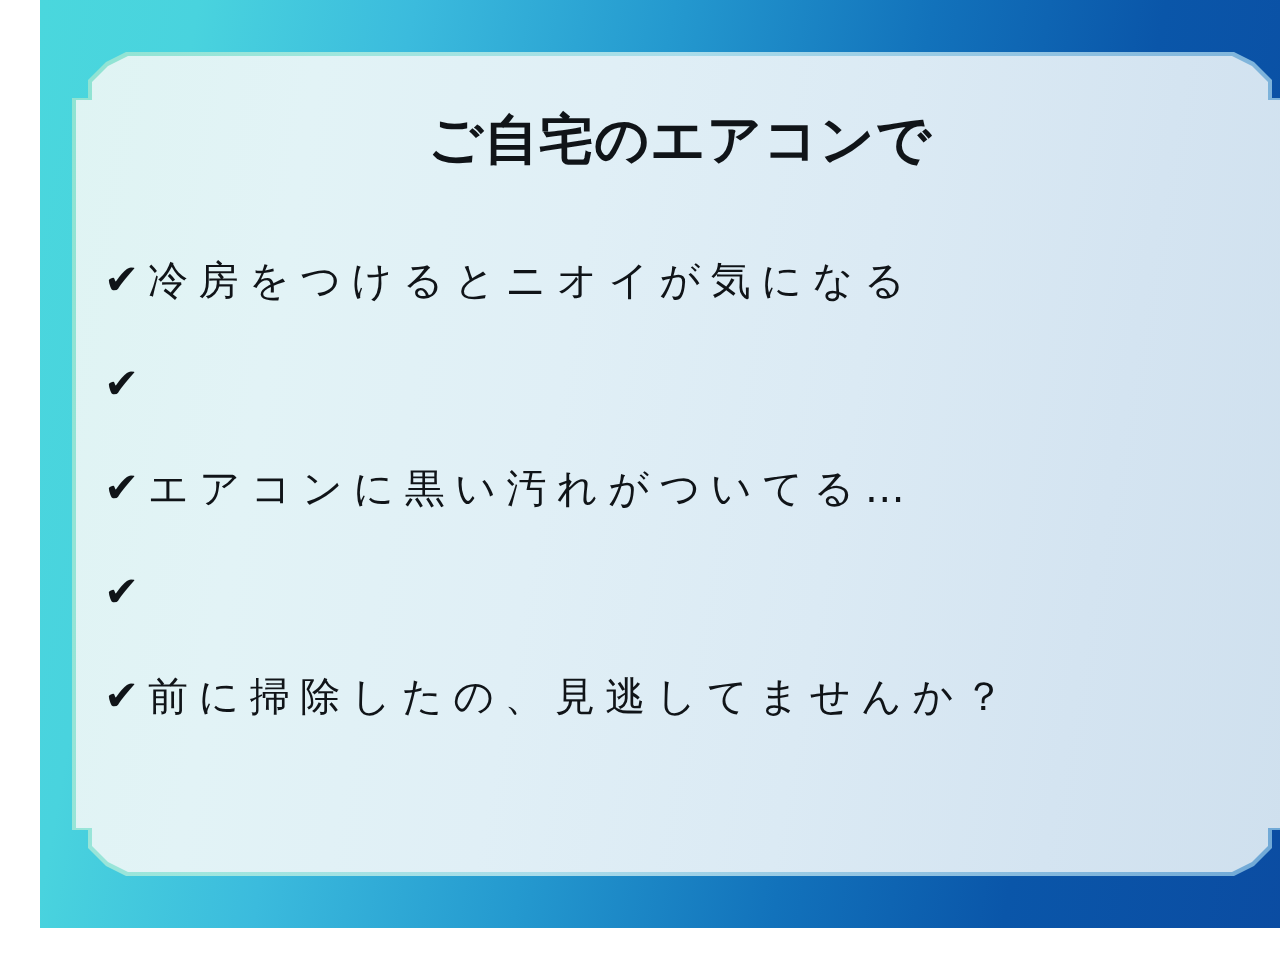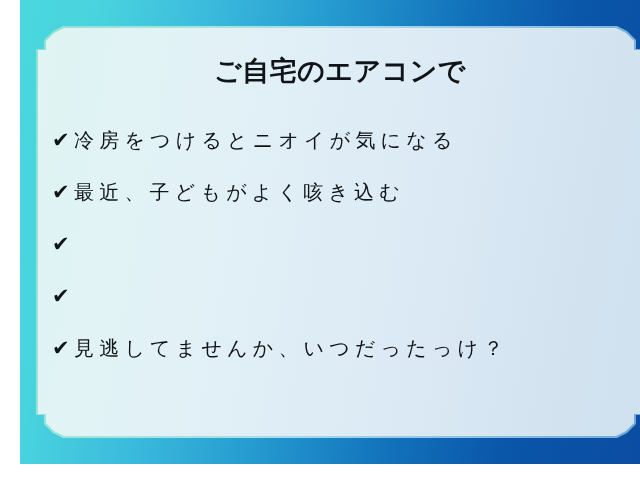--- a/index.html
+++ b/index.html
@@ -173,28 +173,28 @@
       <div class="headline-line">ご自宅のエアコンで</div>
     </div>
 
     <ul id="symptom-list">
       <li class="symptom-item">
         <span class="check-icon">✔</span>
         <span class="symptom-text">冷房をつけるとニオイが気になる</span>
       </li>
       <li class="symptom-item">
         <span class="check-icon">✔</span>
-        <span class="symptom-text">最近、子どもがよく咳き込む</span>
-      </li>
-      <li class="symptom-item">
-        <span class="check-icon">✔</span>
-      </li>
-      <li class="symptom-item">
-        <span class="check-icon">✔</span>
-      </li>
-      <li class="symptom-item">
-        <span class="check-icon">✔</span>
-        <span class="symptom-text">見逃してませんか、いつだったっけ？</span>
+      </li>
+      <li class="symptom-item">
+        <span class="check-icon">✔</span>
+        <span class="symptom-text">エアコンに黒い汚れがついてる…</span>
+      </li>
+      <li class="symptom-item">
+        <span class="check-icon">✔</span>
+      </li>
+      <li class="symptom-item">
+        <span class="check-icon">✔</span>
+        <span class="symptom-text">前に掃除したの、見逃してませんか？</span>
       </li>
     </ul>
 
   </div>
 </div>
 
 </body></html>

